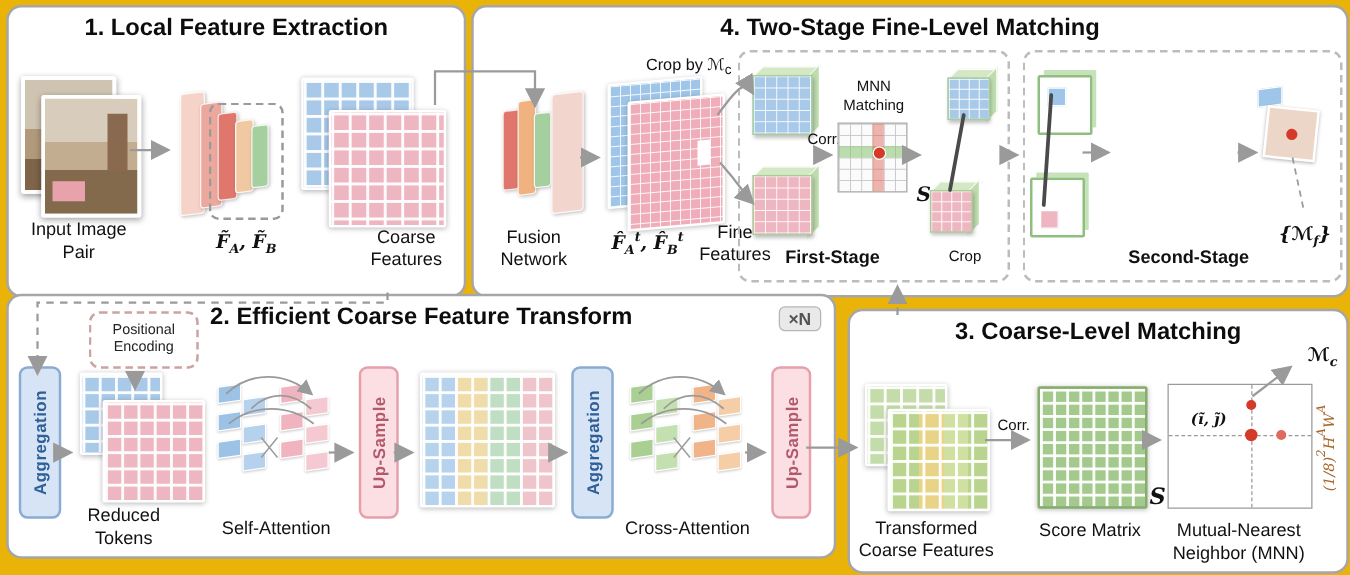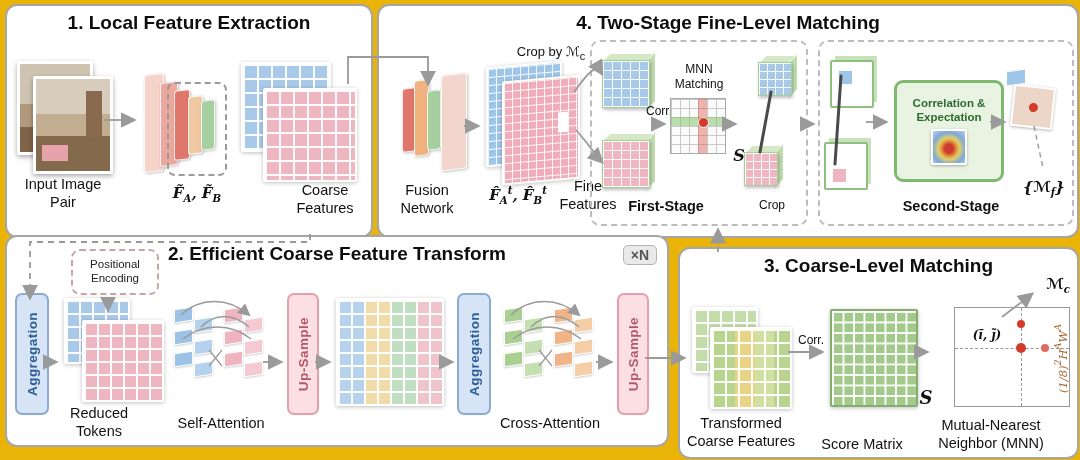--- a/index.html
+++ b/index.html
@@ -79,21 +79,21 @@
   .wirebox{position:absolute;border:2px solid #8fbf7f;background:rgba(255,255,255,.55);
            border-radius:2px;box-shadow:4px -5px 0 -1px #c7e2ba;}
   .cebox{position:absolute;background:#e9f3e1;border:3px solid #7fb96f;border-radius:9px;display:flex;
          flex-direction:column;align-items:center;justify-content:center;padding:5px 4px;gap:5px;}
   .cetext{font-size:11.5px;font-weight:700;color:#2c6b2f;text-align:center;line-height:1.2;}
   .heat{width:32px;height:32px;border:2px solid #fff;border-radius:3px;box-shadow:0 1px 3px rgba(0,0,0,.3);
         background:radial-gradient(circle at 50% 55%,#cc3b30 0 18%,#e2923c 32%,#dfd06a 45%,#7fa8d8 68%,#b9cfe8 100%);}
   .rescube{position:absolute;background:#ecd6c8;border:2px solid #fff;box-shadow:0 1px 3px rgba(0,0,0,.3);
            transform:rotate(6deg);display:flex;align-items:center;justify-content:center;}
   .reddot{width:9px;height:9px;border-radius:50%;background:#d43a2a;}
-  .plot{position:absolute;background:#fff;border:1.5px solid #9a9a9a;margin-left:20px;}
+  .plot{position:absolute;background:#fff;border:1.5px solid #9a9a9a;}
   .pvline{position:absolute;top:0;bottom:0;left:66px;border-left:1.5px dashed #999;}
   .phline{position:absolute;left:0;right:0;top:40px;border-top:1.5px dashed #999;}
   .dot{position:absolute;border-radius:50%;background:#d43a2a;}
   .overlay{position:absolute;left:0;top:0;width:1080px;height:460px;z-index:40;pointer-events:none;}
 </style>
 </head>
 <body>
 
 <div class="canvas">
 
@@ -167,24 +167,20 @@
     </div>
     <div class="lbl tiny" style="left:371px;top:192px;width:44px;">Crop</div>
     <div class="lbl b" style="left:237px;top:192px;width:100px;">First-Stage</div>
 
     <div class="stagebox" style="left:439px;top:34px;width:252px;height:182px;"></div>
     <div class="wirebox" style="left:451px;top:54px;width:40px;height:44px;">
       <div style="position:absolute;left:6px;top:8px;width:13px;height:13px;background:#9fc6e8;border:1px solid #fff;"></div>
     </div>
     <div class="wirebox" style="left:445px;top:136px;width:40px;height:44px;">
       <div style="position:absolute;left:6px;top:24px;width:13px;height:13px;background:#eeb6c0;border:1px solid #fff;"></div>
-    </div>
-    <div class="cebox" style="left:515px;top:74px;width:96px;height:86px;">
-      <div class="cetext">Correlation &amp; Expectation</div>
-      <div class="heat"></div>
     </div>
     <div style="position:absolute;left:627px;top:64px;width:18px;height:13px;background:#9fc6e8;border:1px solid #fff;transform:skewY(-8deg);"></div>
     <div class="rescube" style="left:633px;top:80px;width:38px;height:38px;">
       <div class="reddot"></div>
     </div>
     <div class="math" style="left:637px;top:172px;width:56px;">{ℳ<sub>f</sub>}</div>
     <div class="lbl b" style="left:517px;top:192px;width:110px;">Second-Stage</div>
   </section>
 
   <section class="panel" style="left:5px;top:235px;width:660px;height:208px;">
@@ -240,21 +236,21 @@
     </div>
   </section>
 
   <section class="panel" style="left:678px;top:247px;width:397px;height:208px;">
     <div class="ptitle">3. Coarse-Level Matching</div>
     <div class="grid gc-green" style="left:12px;top:58px;width:62px;height:62px;background-size:13px 13px;"></div>
     <div class="grid gc-greenyellow" style="left:30px;top:78px;width:78px;height:78px;"></div>
     <div class="lbl" style="left:2px;top:166px;width:118px;">Transformed Coarse Features</div>
     <div class="lbl tiny" style="left:110px;top:84px;width:42px;">Corr.</div>
     <div class="grid score" style="left:150px;top:60px;width:84px;height:94px;"></div>
-    <div class="lbl" style="left:136px;top:168px;width:92px;margin-top:19px;">Score Matrix</div>
+    <div class="lbl" style="left:146px;top:168px;width:92px;">Score Matrix</div>
     <div class="math" style="left:236px;top:138px;width:20px;font-size:18px;">S</div>
     <div class="plot" style="left:254px;top:58px;width:114px;height:98px;">
       <div class="pvline"></div>
       <div class="phline"></div>
       <div class="dot" style="left:62px;top:12px;width:8px;height:8px;"></div>
       <div class="dot" style="left:61px;top:35px;width:10px;height:10px;"></div>
       <div class="dot" style="left:86px;top:36px;width:8px;height:8px;background:#e06a5f;"></div>
       <div class="math" style="left:6px;top:20px;width:52px;font-size:12px;">(ĩ, j̃)</div>
     </div>
     <div class="math" style="left:360px;top:26px;width:36px;">ℳ<sub>c</sub></div>

